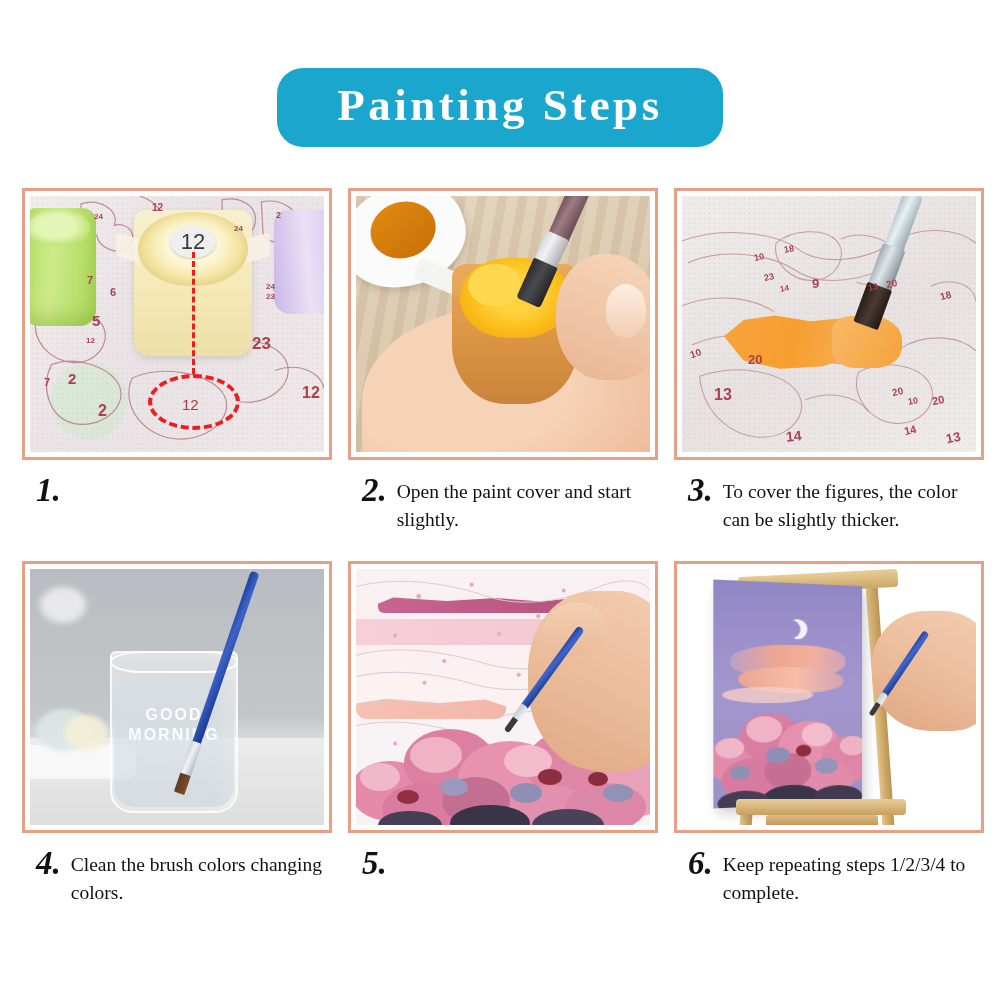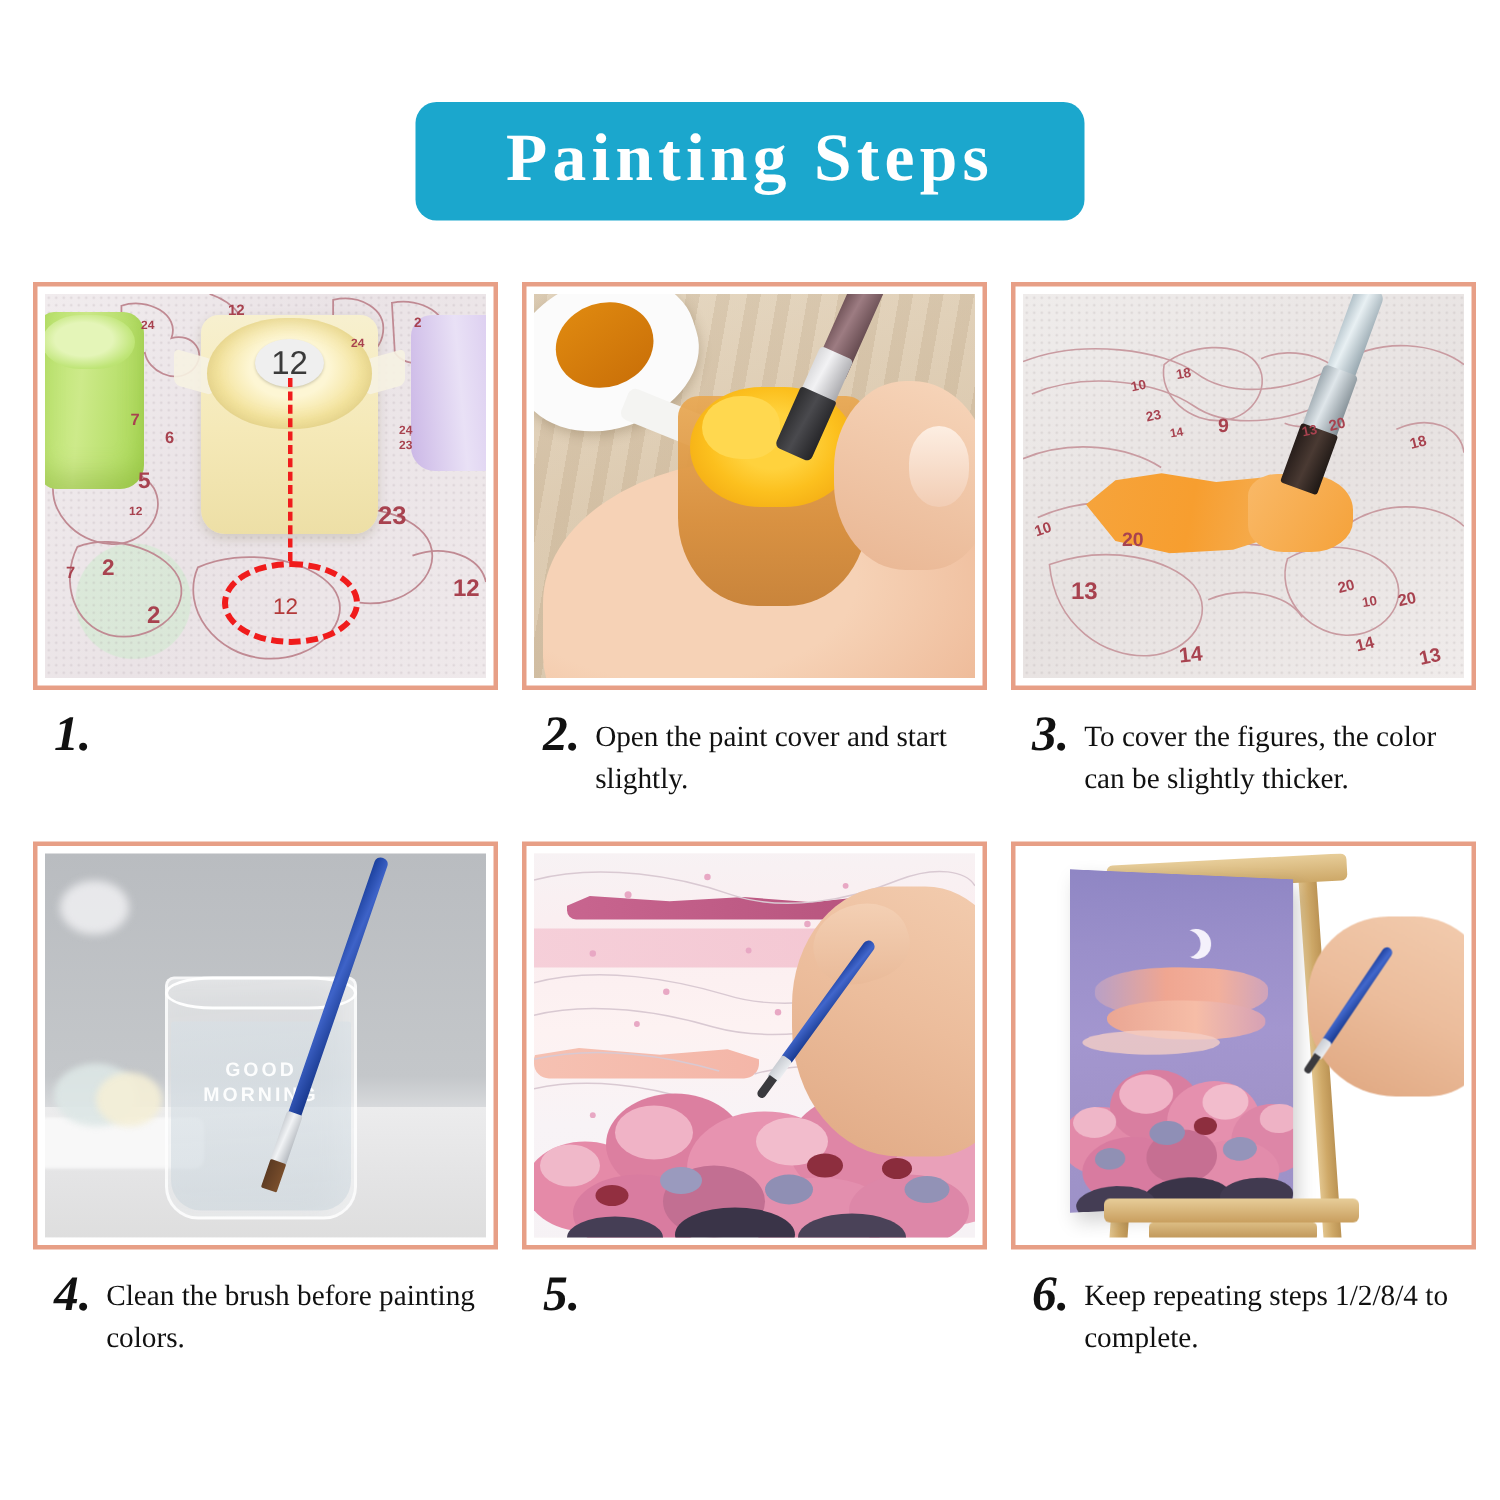--- a/index.html
+++ b/index.html
@@ -11,21 +11,21 @@
   }
   .page { position: relative; width: 1000px; height: 1000px; background: #fff; }
 
   
   .title-wrap {
     position: absolute; left: 0; top: 68px; width: 1000px;
     display: flex; justify-content: center;
   }
   .title-banner {
     background: #1ba7cd;
-    border-radius: 14px;
+    border-radius: 26px;
     padding: 14px 46px 18px 46px;
     min-width: 446px;
     text-align: center;
   }
   .title-text {
     color: #ffffff;
     font-family: "Liberation Serif", "DejaVu Serif", serif;
     font-weight: bold;
     font-size: 45px;
     letter-spacing: 3.5px;
@@ -303,21 +303,21 @@
   .p4-rim {
     position:absolute; left:-2px; top:-2px; right:-2px; height:22px;
     border: 2px solid rgba(255,255,255,.95);
     border-radius: 50%/100%;
   }
   .p4-text {
     position:absolute; left:0; right:0; top:52px;
     text-align:center;
     color: rgba(255,255,255,.92);
     font-family: "Liberation Sans", sans-serif;
-    font-size: 13px; font-weight: 600; letter-spacing: 2px;
+    font-size: 16px; font-weight: 600; letter-spacing: 2px;
     line-height: 1.25;
   }
   .p4-brush {
     position:absolute; left: 140px; top: -10px; width: 16px; height: 236px;
     transform: rotate(19deg); transform-origin: 50% 100%;
   }
   .p4-brush .h4 { position:absolute; left:4px; top:0; width:9px; height:186px;
     background: linear-gradient(95deg,#1a3f9c,#3e63c8 40%,#16368a); border-radius: 4px; }
   .p4-brush .f4 { position:absolute; left:3px; top:180px; width:11px; height:36px;
     background: linear-gradient(95deg,#c9cdd2,#f1f3f5 40%,#b2b7bd); border-radius:2px; }
@@ -591,21 +591,21 @@
           </div>
           <div class="p4-brush">
             <div class="h4"></div>
             <div class="f4"></div>
             <div class="b4"></div>
           </div>
         </div>
       </div>
       <div class="caption">
         <div class="step-num">4.</div>
-        <div class="caption-text">Clean the brush before painting colors.</div>
+        <div class="caption-text">Clean the brush colors changing colors.</div>
       </div>
     </div>
 
     <div class="step">
       <div class="photo-frame">
         <div class="photo p5">
           <div class="p5-sky"></div>
           <div class="p5-band2"></div>
           <div class="p5-band1"></div>
           <div class="p5-band3"></div>
@@ -711,18 +711,18 @@
           <div class="p6-hand"></div>
           <div class="p6-brush">
             <div class="h6"></div>
             <div class="f6"></div>
             <div class="b6"></div>
           </div>
         </div>
       </div>
       <div class="caption">
         <div class="step-num">6.</div>
-        <div class="caption-text">Keep repeating steps 1/2/8/4 to complete.</div>
+        <div class="caption-text">Keep repeating steps 1/2/3/4 to complete.</div>
       </div>
     </div>
 
   </div>
 </div>
 
 </body></html>

